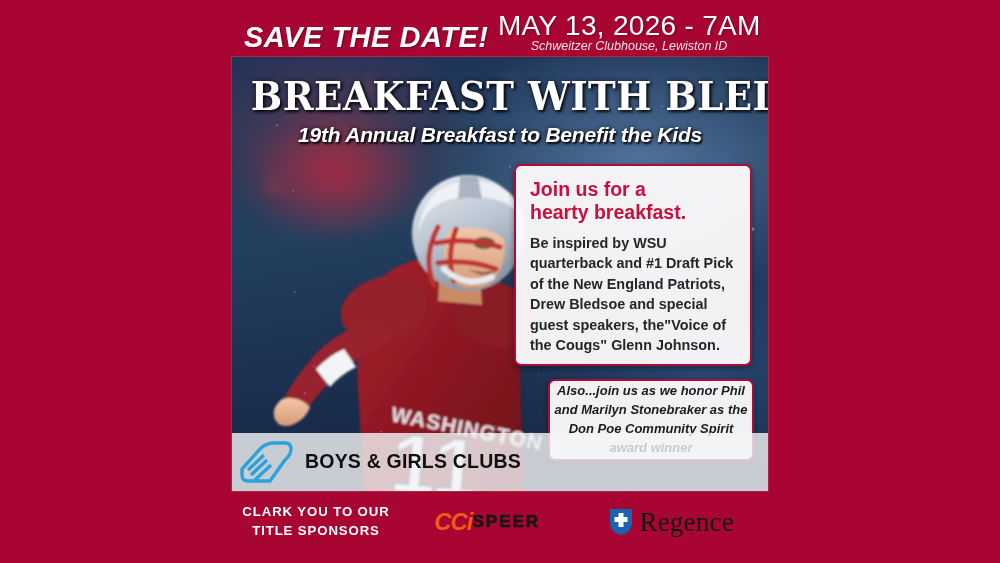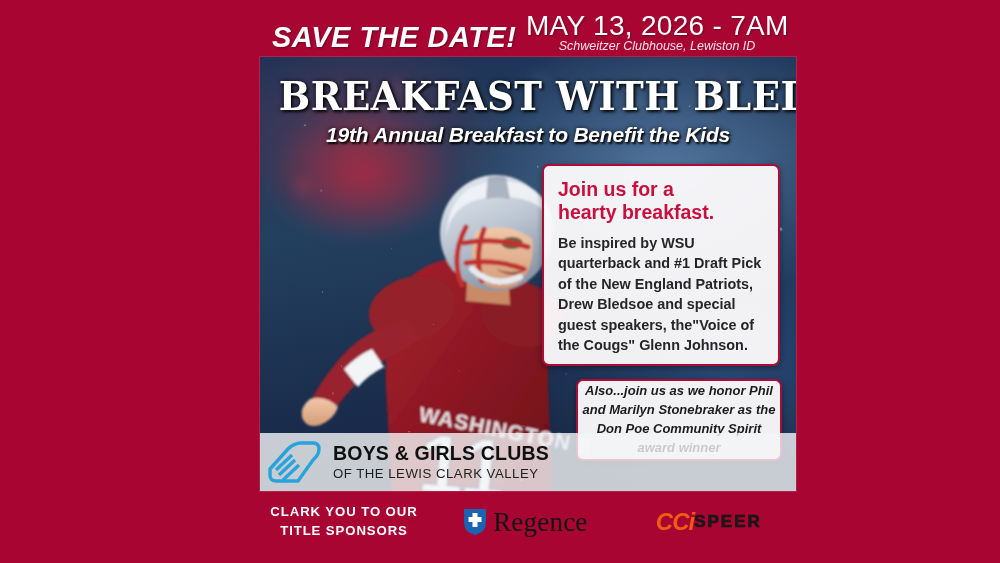--- a/index.html
+++ b/index.html
@@ -6,21 +6,20 @@
   html, body {
     width: 1000px; height: 563px;
     overflow: hidden;
     background: #A80532;
     font-family: "Liberation Sans", sans-serif;
   }
   #stage {
     position: relative;
     width: 820px; height: 563px;
     background: #A80532;
-    margin-left: 28px;
   }
 
   
   .save-date {
     position: absolute;
     left: 244px; top: 21px;
     font-size: 29px;
     font-weight: bold;
     font-style: italic;
     color: #ffffff;
@@ -348,44 +347,43 @@
       <svg class="bgc-logo" viewBox="0 0 62 46">
         <g fill="none" stroke="#29A3DC" stroke-width="3.4" stroke-linejoin="round">
           <path d="M8 30 L26 10 q6 -6 13 -6 l12 0 q6 0 6 6 q0 6 -6 11 L36 42 L14 42 q-6 0 -6 -6 z"></path>
           <path d="M14 31 L30 16"></path>
           <path d="M17 36 L33 21"></path>
           <path d="M21 41 L37 26"></path>
         </g>
       </svg>
       <div class="bgc-text">
         <div class="bgc-line1">BOYS &amp; GIRLS CLUBS</div>
-        <div class="bgc-line2">OF THE LEWIS CLARK VALLEY</div>
       </div>
     </div>
 
   </div>
 
   <div id="sponsor-row">
     <div class="thanks">
       <div>CLARK YOU TO OUR</div>
       <div>TITLE SPONSORS</div>
     </div>
 
     <div class="sponsors">
 
+
+      <div class="sponsor cci-wrap">
+        <div class="cci-word">CCi</div>
+        <div class="speer-word">SPEER</div>
+      </div>
 
       <div class="sponsor">
         <svg width="26" height="30" viewBox="0 0 26 30">
           <path d="M2 2 H24 V16 q0 9 -11 12 Q2 25 2 16 Z" fill="#1B62B0"></path>
           <path d="M10.5 6 H15.5 V10 H19.5 V15 H15.5 V20 H10.5 V15 H6.5 V10 H10.5 Z" fill="#ffffff"></path>
         </svg>
         <span class="regence-word">Regence</span>
       </div>
 
-      <div class="sponsor cci-wrap">
-        <div class="cci-word">CCi</div>
-        <div class="speer-word">SPEER</div>
-      </div>
-
     </div>
   </div>
 
 </div>
 
 </body></html>

